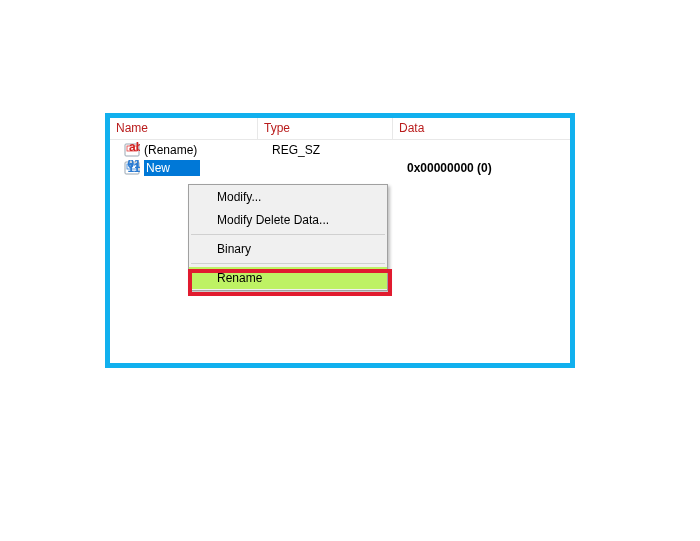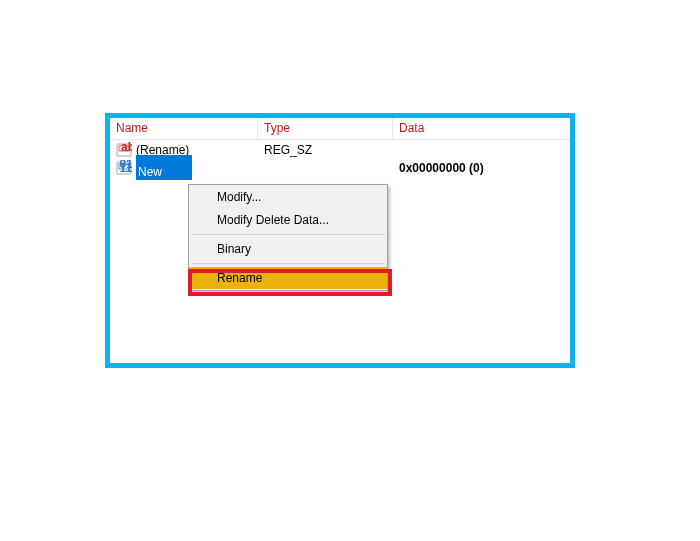--- a/index.html
+++ b/index.html
@@ -34,28 +34,28 @@
     .col-data { flex: 1; border-right: none; }
 
     .rows { position: relative; }
 
     .row {
       display: flex;
       height: 18px;
       align-items: center;
     }
     .cell { padding: 1px 2px 0 6px; white-space: nowrap; overflow: hidden; }
-    .cell-name { width: 148px; display: flex; align-items: center; gap: 4px; }
+    .cell-name { width: 148px; display: flex; align-items: center; gap: 4px; margin-left: 8px; }
     .cell-type { width: 135px; }
     .cell-data { flex: 1; font-weight: bold; }
 
     .row.selected .cell-name .name-text {
       background: #0078d7;
       color: #fff;
-      padding: 10px 30px 1px 2px;
+      padding: 1px 30px 1px 2px;
     }
 
     .icon { width: 16px; height: 16px; display: inline-flex; align-items: center; justify-content: center; flex-shrink: 0; }
 
     .context-menu {
       position: absolute;
       left: 78px;
       top: 44px;
       width: 200px;
       background: #f0f0f0;
@@ -80,21 +80,21 @@
       position: absolute;
       left: 78px;
       top: 129px;
       width: 204px;
       height: 27px;
       border: 4px solid #e11b2f;
       pointer-events: none;
       z-index: 20;
     }
     .menu-item.rename {
-      background: #eab308;
+      background: #bef264;
     }
   </style>
 </head>
 <body>
 
 <div class="outer-border">
   <div class="listview">
 
     <div class="columns">
       <div class="col-header col-name">Name</div>

